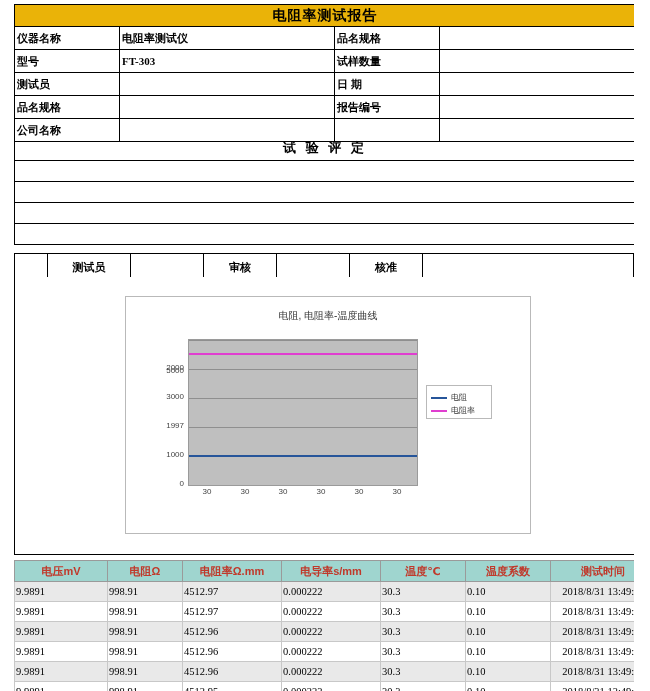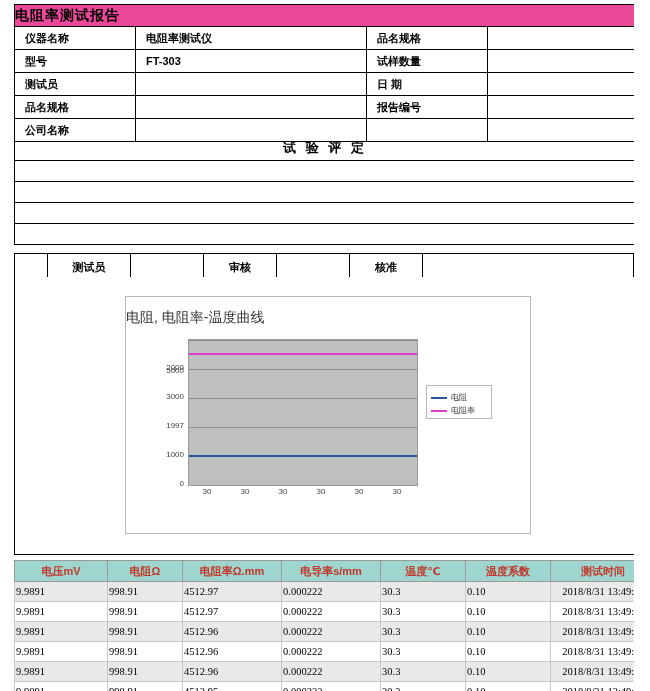--- a/index.html
+++ b/index.html
@@ -10,36 +10,36 @@
     font-size:11px;
     color:#000;
     overflow:hidden;
   }
   .sheet{position:relative;width:650px;height:691px;}
 
   
   .title-row{
     position:absolute;left:14px;top:4px;width:620px;height:22px;
     border:1px solid #000;border-bottom:none;
-    display:flex;align-items:center;justify-content:flex-start;
-    background:#ec4899;
+    display:flex;align-items:center;justify-content:center;
+    background:#eab308;
   }
   .title-row .t{font-size:14px;font-weight:bold;letter-spacing:1px;}
 
   
   table.info{
     position:absolute;left:14px;top:26px;width:620px;
     border-collapse:collapse;table-layout:fixed;
   }
   table.info td{
-    border:1px solid #000;height:22px;padding:0 10px;
+    border:1px solid #000;height:22px;padding:0 2px;
     font-size:11px;vertical-align:middle;margin-left:12px;
   }
   td.lbl{font-weight:bold;width:100px;}
-  td.val{width:210px;font-family:Liberation Sans, sans-serif;font-weight:bold;font-size:11px;}
+  td.val{width:210px;font-family:Liberation Serif, serif;font-weight:bold;font-size:11px;}
   td.lbl2{font-weight:bold;width:100px;}
   td.val2{width:210px;}
 
   
   .eval-head{
     position:absolute;left:14px;top:136px;width:620px;height:24px;
     border:1px solid #000;border-top:none;
     display:flex;align-items:center;justify-content:center;
   }
   .eval-head .t{font-size:13px;font-weight:bold;letter-spacing:3px;}
@@ -68,21 +68,21 @@
     position:absolute;left:14px;top:277px;width:620px;height:277px;
     border-left:1px solid #000;border-right:1px solid #000;border-bottom:1px solid #000;
     background:#fff;
   }
   .chart-box{
     position:absolute;left:110px;top:19px;width:404px;height:236px;
     border:1px solid #b9b9b9;background:#fff;
   }
   .chart-title{
     position:absolute;left:0;top:12px;width:100%;
-    text-align:left;font-size:14px;color:#333;
+    text-align:center;font-size:10px;color:#333;
   }
   .plot{
     position:absolute;left:62px;top:42px;width:228px;height:145px;
     background:#bfbfbf;border:1px solid #9a9a9a;
   }
   .gridline{position:absolute;left:0;width:100%;height:1px;background:#8f8f8f;}
   .series-a{position:absolute;left:0;width:100%;height:2px;background:#26559a;}
   .series-b{position:absolute;left:0;width:100%;height:2px;background:#e03ed0;}
   .ytick{
     position:absolute;right:0;width:34px;text-align:right;

